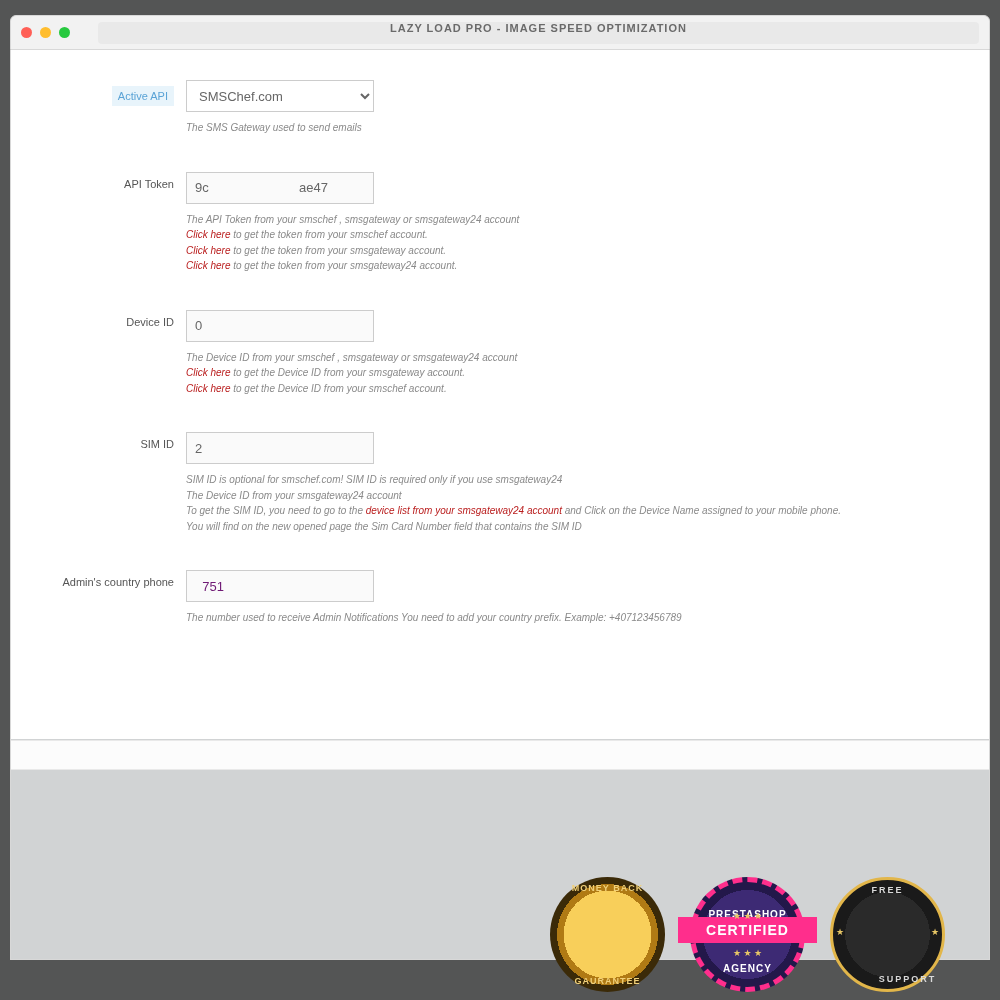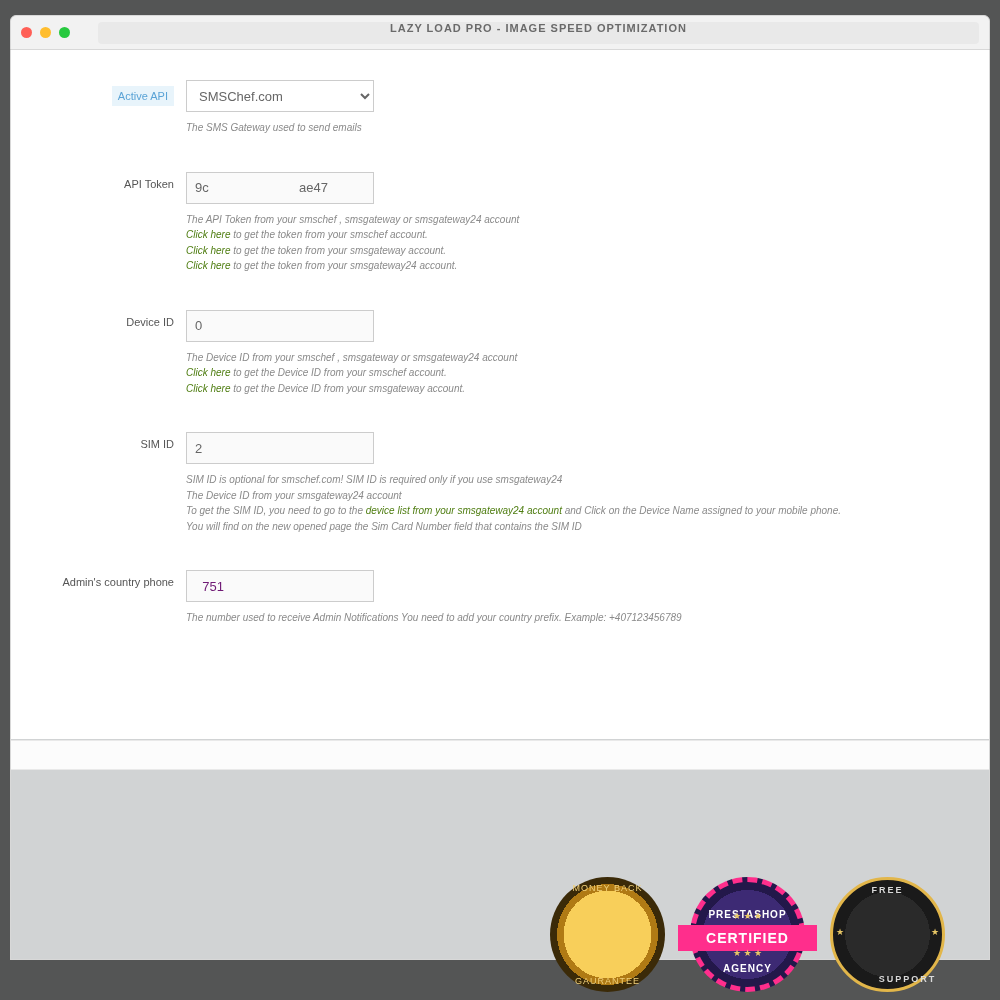--- a/index.html
+++ b/index.html
@@ -76,43 +76,43 @@
     color: #666;
   }
   select { background:#fff; }
   .help {
     font-size: 10px;
     color: #8a8a8a;
     font-style: italic;
     margin-top: 8px;
     line-height: 1.55;
   }
-  .help a, .help .link { color: #4d7c0f; cursor: pointer; }
+  .help a, .help .link { color: #b91c1c; cursor: pointer; }
   .gray-strip {
     position:absolute; left:0; right:0; bottom:0; height:220px;
     background:#d1d3d4;
   }
   .inner-white {
     position:absolute; left:0; right:0; top:1px; height:30px; background:#fcfcfc; border-top:1px solid #e9e9e9; border-bottom:1px solid #e9e9e9;
   }
   
   .badge { position:absolute; bottom:8px; width:115px; height:115px; }
   .badge.b1 { right:335px; }
   .badge.b2 { right:195px; }
   .badge.b3 { right:55px;margin-top:39px; }
   .seal { width:115px; height:115px; border-radius:50%; position:relative; display:flex; align-items:center; justify-content:center; }
   .seal .ring { position:absolute; inset:0; border-radius:50%; }
   .seal .center { width:70px; height:70px; border-radius:50%; display:flex; align-items:center; justify-content:center; font-weight:700; text-align:center; font-size:14px; }
   .b1 .ring { background: radial-gradient(circle,#f8cf5a 0 54%, #b07a14 54% 62%, #3b2a08 62% 100%); }
   .b1 .center { background:#d9a52a; color:#fff; line-height:1.1;}
-  .b1 .outer-text { position:absolute; color:#f0d07a; font-size:9px; font-weight:400; letter-spacing:1px;}
+  .b1 .outer-text { position:absolute; color:#f0d07a; font-size:9px; font-weight:700; letter-spacing:1px;}
   .b1 .ot-top { top:6px; }
   .b1 .ot-bot { bottom:6px; }
   .b2 .ring { background: radial-gradient(circle,#3d2a74 0 60%, #23184a 60% 100%); border:5px dashed #ff2e8c; }
-  .b2 .ribbon { position:absolute; top:48px; left:-12px; right:-12px; height:26px; background:#ff2e8c; color:#fff; font-weight:800; font-size:14px; display:flex; align-items:center; justify-content:center; letter-spacing:1px;text-align:center; }
+  .b2 .ribbon { position:absolute; top:40px; left:-12px; right:-12px; height:26px; background:#ff2e8c; color:#fff; font-weight:800; font-size:14px; display:flex; align-items:center; justify-content:center; letter-spacing:1px;text-align:center; }
   .b2 .txt { position:absolute; color:#fff; font-size:10px; font-weight:700; letter-spacing:1px;}
   .b2 .t-top { top:18px;margin-top:14px; }
   .b2 .t-bot { bottom:18px; }
   .b3 .ring { background: radial-gradient(circle,#2a2a2a 0 55%, #1a1a1a 55% 100%); border:3px solid #e2b64a; }
   .b3 .center { background:#2a2a2a; color:#e8c766; font-size:18px; font-weight:800;}
   .b3 .outer-text { position:absolute; color:#d9d9d9; font-size:9px; font-weight:700; letter-spacing:2px;}
   .b3 .ot-top { top:8px; }
   .b3 .ot-bot { bottom:8px;padding-left:40px; }
   .stars { color:#e8c766; font-size:9px; position:absolute; }
 </style>
@@ -157,22 +157,22 @@
         </div>
       </div>
     </div>
 
     <div class="form-row">
       <div class="label-col">Device ID</div>
       <div class="field-col">
         <input type="text" value="0" style="">
         <div class="help">
           <div>The Device ID from your smschef       , smsgateway       or smsgateway24          account</div>
+          <div><span class="link">Click here</span><span> to get the Device ID from your smsgateway        account.</span></div>
           <div><span class="link">Click here</span><span> to get the Device ID from your smschef          account.</span></div>
-          <div><span class="link">Click here</span><span> to get the Device ID from your smsgateway        account.</span></div>
         </div>
       </div>
     </div>
 
     <div class="form-row">
       <div class="label-col">SIM ID</div>
       <div class="field-col">
         <input type="text" value="2" style="">
         <div class="help">
           <div>SIM ID is optional for smschef.com! SIM ID is required only if you use smsgateway24</div>

